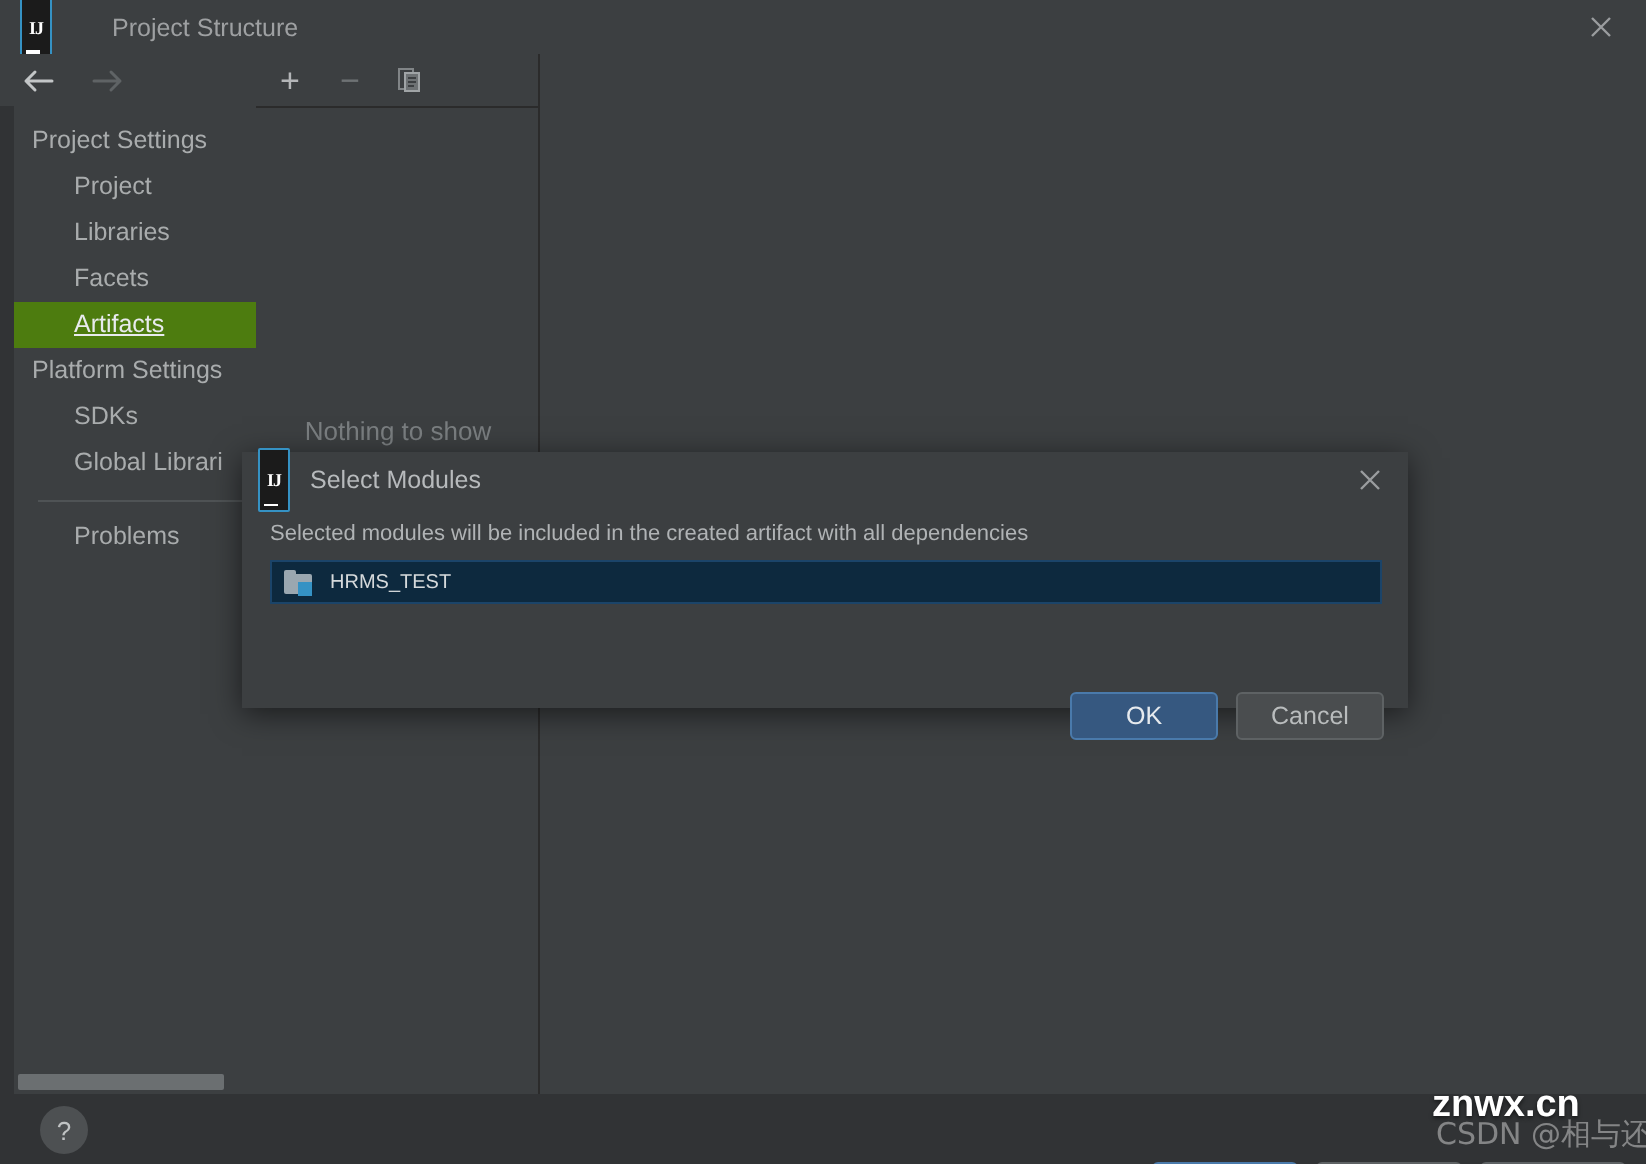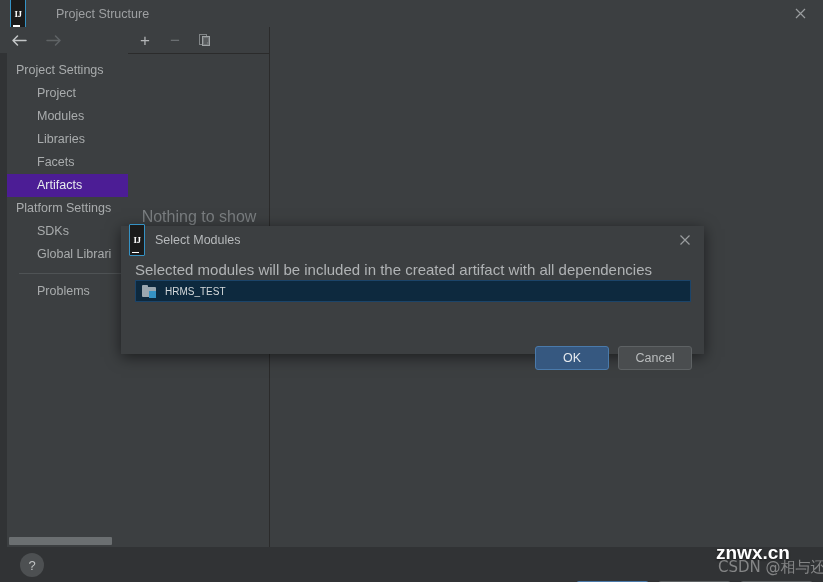--- a/index.html
+++ b/index.html
@@ -78,22 +78,23 @@
     padding-left: 9px;
   }
   .side-item {
     height: 23px; line-height: 23px;
     color: #a9acad; font-size: 12.5px;
     padding-left: 30px;
     cursor: pointer;
     white-space: nowrap;
   }
   .side-item.selected {
-    background: #4c1d95;
+    background: #4d7c0f;
     color: #e8ebee;
+    text-decoration: underline;
   }
   .side-sep {
     margin: 7px 6px 6px 12px;
     height: 1px; background: #4f5355;
   }
 
   
   .side-scroll-track {
     position: absolute; left: 7px; top: 535px;
     width: 121px; height: 12px;
@@ -128,21 +129,21 @@
   .tb-minus {
     color: #6e7274; font-size: 17px; line-height: 17px; font-weight: 300;
   }
   .center-toolbar-sep {
     position: absolute; left: 0; top: 26px; width: 142px; height: 1px;
     background: #2b2b2b;
   }
   .nothing-to-show {
     position: absolute; left: 0; top: 181px; width: 142px;
     text-align: center;
-    color: #7a7e80; font-size: 16px;
+    color: #7a7e80; font-size: 13px;
   }
   .center-divider {
     position: absolute; left: 269px; top: 27px;
     width: 1px; height: 520px;
     background: #2b2b2b;
   }
   .right-panel {
     position: absolute; left: 270px; top: 27px;
     width: 553px; height: 520px;
     background: #3c3f41;
@@ -201,21 +202,21 @@
   .modal-title-text {
     margin-left: 10px; color: #b7babc; font-size: 12.5px;
   }
   .modal-close {
     position: absolute; right: 0; top: 0; width: 38px; height: 28px;
     display: flex; align-items: center; justify-content: center;
     cursor: pointer;
   }
   .modal-desc {
     position: absolute; left: 14px; top: 35px;
-    color: #b0b3b5; font-size: 15px;
+    color: #b0b3b5; font-size: 11px;
   }
   .modal-list {
     position: absolute; left: 14px; top: 54px;
     width: 556px; height: 22px;
     background: #0d293e;
     border: 1px solid #1b4469;
     display: flex; align-items: center;
     cursor: pointer;
   }
   .mod-icon {
@@ -297,21 +298,20 @@
         <svg width="17" height="13" viewBox="0 0 17 13">
           <path d="M2 6.5 H15 M10.5 2 L15 6.5 L10.5 11" stroke="#5f6365" stroke-width="1.5" fill="none" stroke-linecap="round" stroke-linejoin="round"></path>
         </svg>
       </div>
     </div>
   </div>
 
   <div class="sidebar">
     <div class="side-group">Project Settings</div>
     <div class="side-item">Project</div>
-    <div class="side-item">Modules</div>
     <div class="side-item">Libraries</div>
     <div class="side-item">Facets</div>
     <div class="side-item selected">Artifacts</div>
 
     <div class="side-group">Platform Settings</div>
     <div class="side-item">SDKs</div>
     <div class="side-item">Global Librari</div>
 
     <div class="side-sep"></div>
     <div class="side-item">Problems</div>

